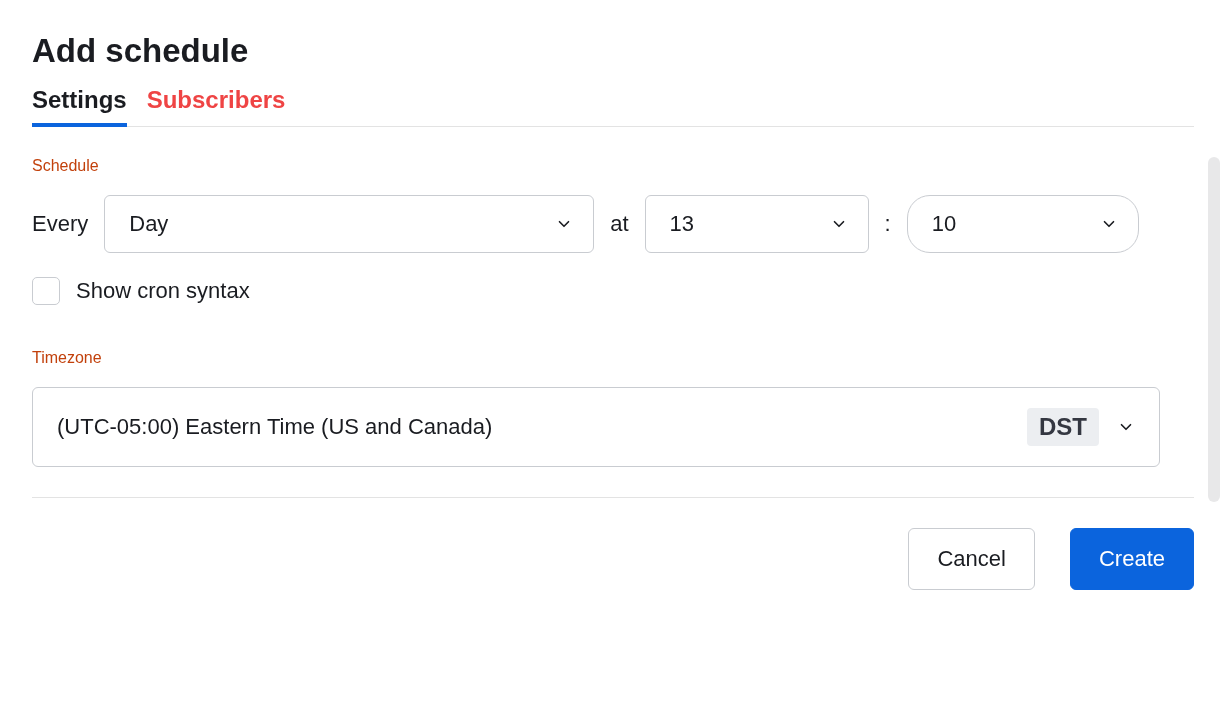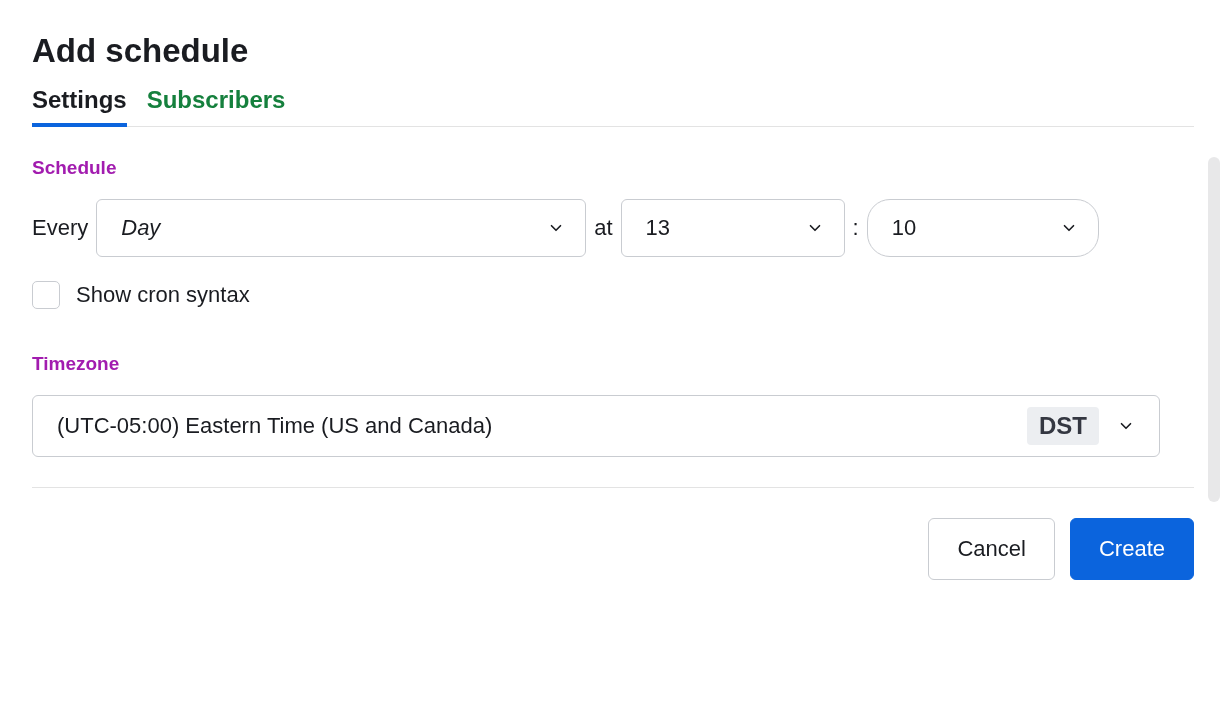--- a/index.html
+++ b/index.html
@@ -26,21 +26,21 @@
       border-bottom: 1px solid #e3e3e3;
       gap: 20px;
       margin-bottom: 30px;
     }
     .tab {
       font-size: 24px;
       font-weight: 700;
       padding-bottom: 12px;
       cursor: pointer;
       position: relative;
-      color: #15803d;
+      color: #ef4444;
     }
     .tab.active {
       color: #1a1c21;
     }
     .tab.active::after {
       content: "";
       position: absolute;
       left: 0;
       right: 0;
       bottom: -1px;
@@ -53,49 +53,49 @@
     .fake-scrollbar {
       position: absolute;
       right: -26px;
       top: 0;
       width: 12px;
       height: 345px;
       background: #e8e8e9;
       border-radius: 6px;
     }
     .section-heading {
-      font-size: 19px;
-      font-weight: 700;
+      font-size: 16px;
+      font-weight: 400;
       margin-bottom: 20px;
-      color: #a21caf;
+      color: #c2410c;
     }
     .schedule-row {
       display: flex;
       align-items: center;
-      gap: 8px;
+      gap: 16px;
       margin-bottom: 24px;
     }
     .label-text {
       font-size: 22px;
       color: #1a1c21;
     }
     .select {
       display: flex;
       align-items: center;
       justify-content: space-between;
       border: 1px solid #c9ccd1;
       border-radius: 6px;
       height: 58px;
       padding: 0 20px 0 24px;
       font-size: 22px;
       background: #fff;
       cursor: pointer;
       color: #1a1c21;
     }
-    .select.freq { width: 490px; font-style: italic; }
+    .select.freq { width: 490px; }
     .select.hour { width: 224px; }
     .select.minute { width: 232px; border-radius: 23px; }
     .chevron {
       flex-shrink: 0;
     }
     .chevron svg {
       display: block;
     }
     .checkbox-row {
       display: flex;
@@ -110,21 +110,21 @@
       border-radius: 5px;
       background: #fff;
       cursor: pointer;
     }
     .timezone-select {
       display: flex;
       align-items: center;
       justify-content: space-between;
       border: 1px solid #c9ccd1;
       border-radius: 6px;
-      height: 62px;
+      height: 80px;
       padding: 0 24px;
       font-size: 22px;
       background: #fff;
       cursor: pointer;
       width: 1128px;
       color: #1a1c21;
     }
     .tz-right {
       display: flex;
       align-items: center;
@@ -139,21 +139,21 @@
       border-radius: 4px;
     }
     .footer-rule {
       border: none;
       border-top: 1px solid #e3e3e3;
       margin-top: 30px;
     }
     .footer {
       display: flex;
       justify-content: flex-end;
-      gap: 15px;
+      gap: 35px;
       margin-top: 30px;
     }
     .btn {
       height: 62px;
       padding: 0 28px;
       font-size: 22px;
       border-radius: 6px;
       cursor: pointer;
       display: flex;
       align-items: center;

